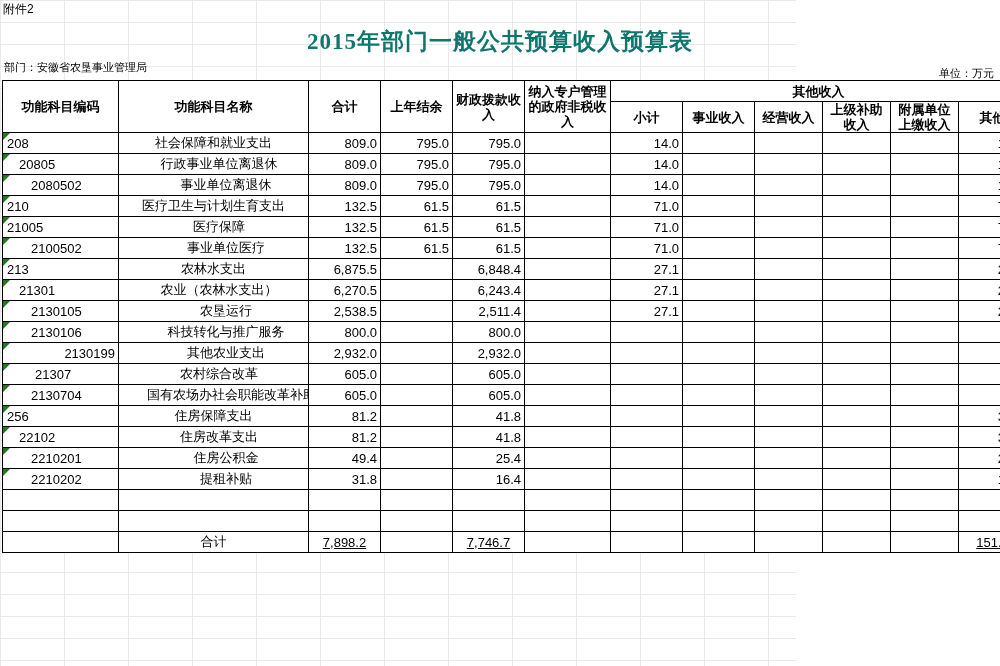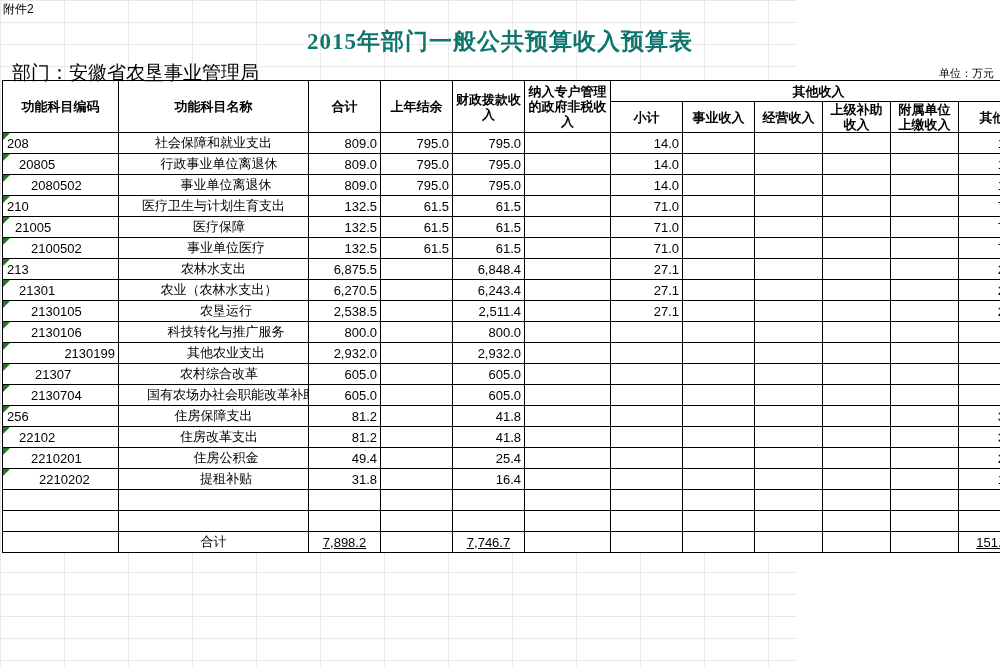--- a/index.html
+++ b/index.html
@@ -57,22 +57,21 @@
     top: 60px;
     left: 0;
     width: 1000px;
     height: 18px;
     z-index: 3;
   }
   .dept {
     position: absolute;
     left: 4px;
     top: 0;
-    font-size: 19px;
-    margin-left: 8px;
+    font-size: 11px;
   }
   .unit {
     position: absolute;
     right: 6px;
     top: 6px;
     font-size: 11px;
   }
   table.main {
     position: absolute;
     top: 80px;
@@ -230,21 +229,21 @@
           <td class="num">61.5</td>
           <td class="num"></td>
           <td class="num">71.0</td>
           <td class="num"></td>
           <td class="num"></td>
           <td class="num"></td>
           <td class="num"></td>
           <td class="num">71.0</td>
         </tr>
         <tr>
-          <td class="code marked" style="padding-left: 12px; margin-top: 32px;">21005</td>
+          <td class="code marked" style="padding-left: 4px; margin-top: 32px;">21005</td>
           <td class="name i1">医疗保障</td>
           <td class="num">132.5</td>
           <td class="num">61.5</td>
           <td class="num">61.5</td>
           <td class="num"></td>
           <td class="num">71.0</td>
           <td class="num"></td>
           <td class="num"></td>
           <td class="num"></td>
           <td class="num"></td>
@@ -398,21 +397,21 @@
           <td class="num">25.4</td>
           <td class="num"></td>
           <td class="num"></td>
           <td class="num"></td>
           <td class="num"></td>
           <td class="num"></td>
           <td class="num"></td>
           <td class="num">24.0</td>
         </tr>
         <tr>
-          <td class="code marked" style="padding-left: 36px;">2210202</td>
+          <td class="code marked" style="padding-left: 28px;">2210202</td>
           <td class="name i2">提租补贴</td>
           <td class="num">31.8</td>
           <td class="num"></td>
           <td class="num">16.4</td>
           <td class="num"></td>
           <td class="num"></td>
           <td class="num"></td>
           <td class="num"></td>
           <td class="num"></td>
           <td class="num"></td>

